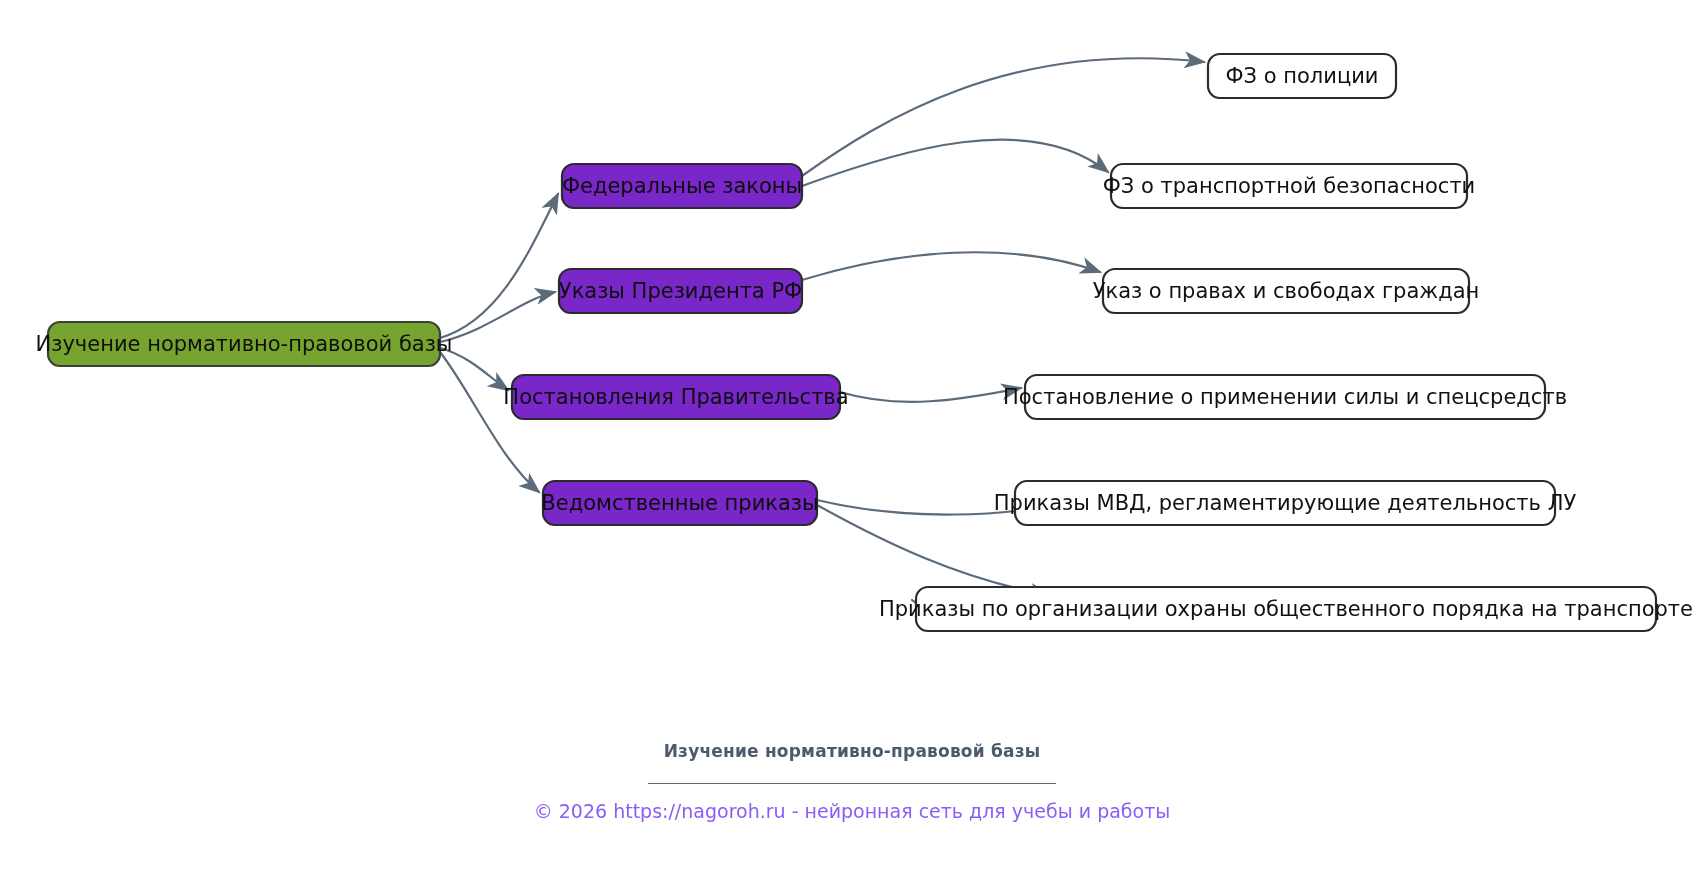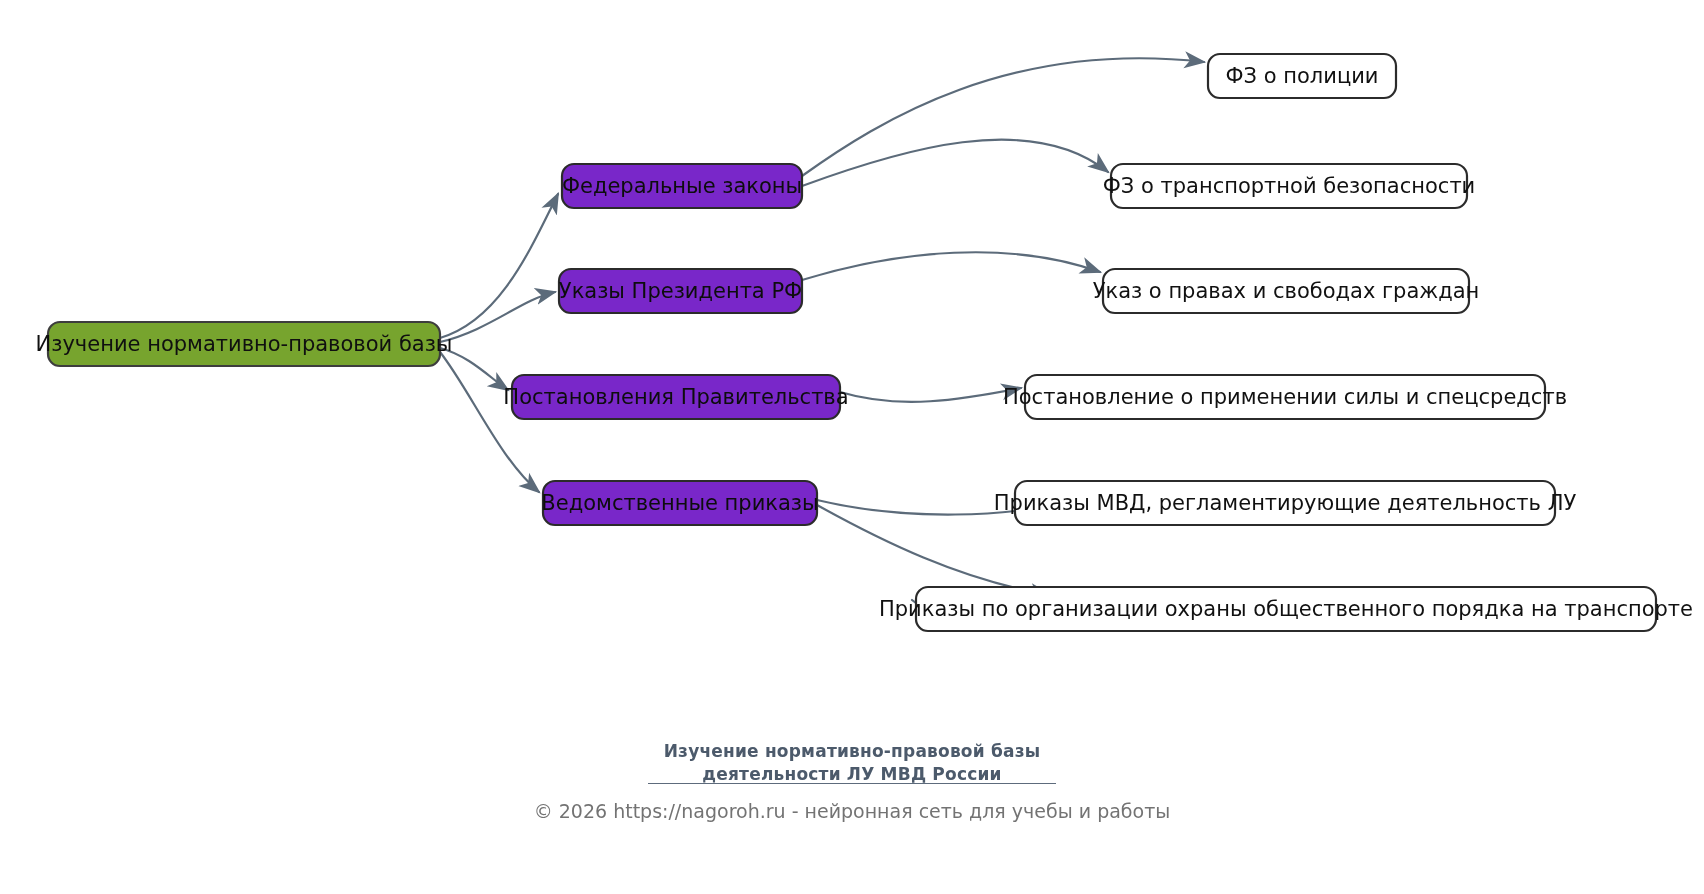--- a/index.html
+++ b/index.html
@@ -74,21 +74,21 @@
     height: 1px;
     background: #5d6b7c;
   }
   .footer-copy {
     position: absolute;
     left: 0;
     width: 1704px;
     text-align: center;
     font-family: "DejaVu Sans", "Liberation Sans", sans-serif;
     font-size: 19px;
-    color: #737373;
+    color: #8b5cf6;
   }
 </style>
 </head>
 <body>
 
 <div id="mindmap-root">
 
   <svg class="canvas" viewBox="0 0 1704 894" xmlns="http://www.w3.org/2000/svg">
     <defs>
       <marker id="arrowhead" markerWidth="11" markerHeight="9" refX="9" refY="4.5" orient="auto" markerUnits="strokeWidth">
@@ -152,20 +152,19 @@
         </g>
         <g>
           <rect class="node-box leaf" x="916" y="587" width="740" height="44" rx="12" ry="12"></rect>
           <text class="node-label leaf-label" x="1286" y="610" text-anchor="middle">Приказы по организации охраны общественного порядка на транспорте</text>
         </g>
       </g>
   </svg>
 
   <div class="footer-title" style="top:740px;">
     <div>Изучение нормативно-правовой базы</div>
-    <div>деятельности ЛУ МВД России</div>
   </div>
 
   <div class="footer-rule" style="top:783px; left:648px; width:408px;"></div>
 
   <div class="footer-copy" style="top:800px;">© 2026 https://nagoroh.ru - нейронная сеть для учебы и работы</div>
 
 </div>
 
 </body></html>

